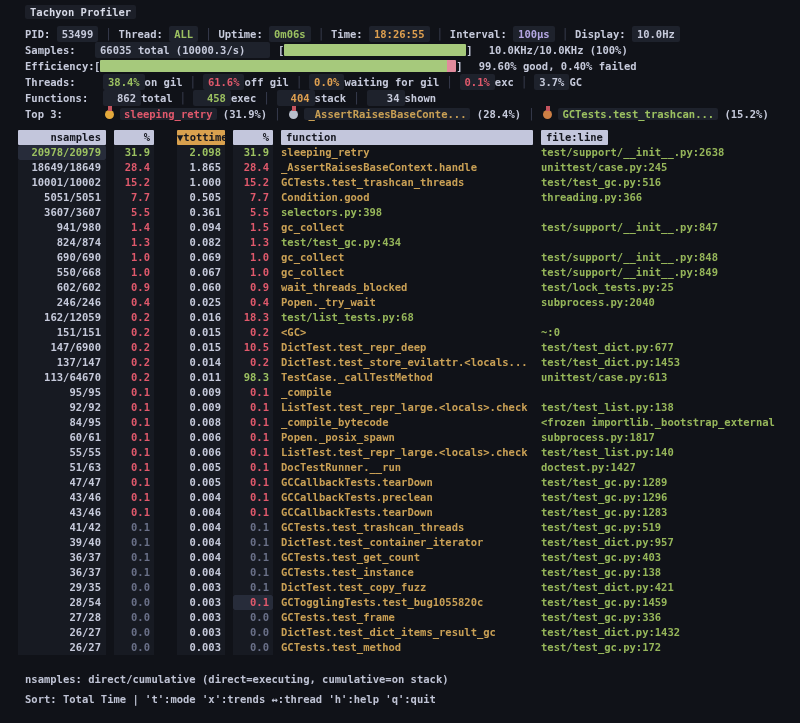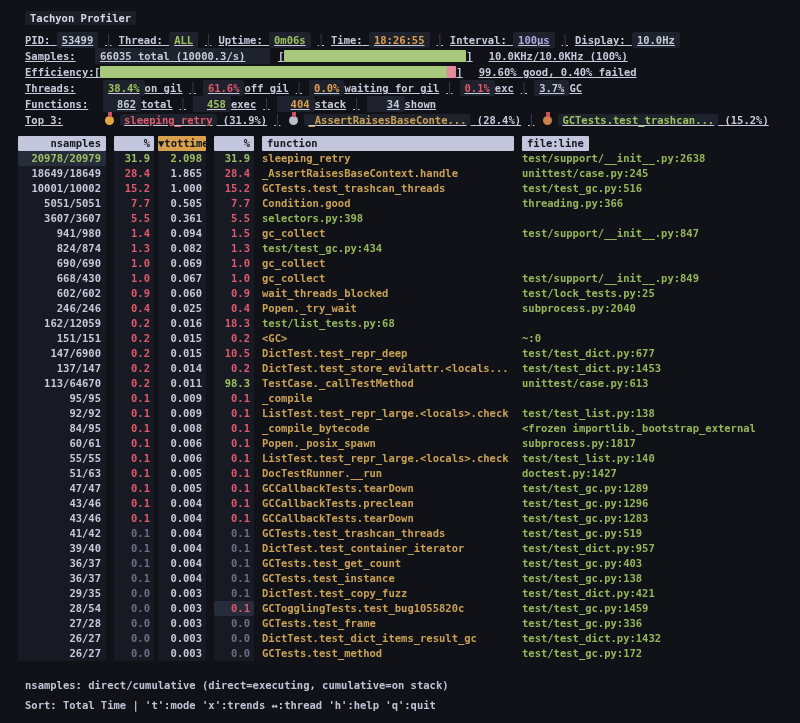--- a/index.html
+++ b/index.html
@@ -6,28 +6,28 @@
   html,body { width:800px; height:723px; }
   body {
     background:#101218;
     color:#c6cadb;
     font-family:"DejaVu Sans Mono", monospace;
     font-size:10.5px;
     line-height:16px;
     font-weight:700;
     overflow:hidden;
   }
-  .screen { padding-top:6px; }
+  .screen { }
   .pl { padding-left:25px; }
 
   
   .title-line { height:26px; padding-top:4px; }
   .title-chip { background:#1c1f28; padding:1px 5px; border-radius:2px; color:#d6d9e6; }
 
-  .hline { height:16px; display:flex; align-items:flex-start; white-space:nowrap;text-decoration:underline; }
+  .hline { height:16px; display:flex; align-items:flex-start; white-space:nowrap; }
   .sep { color:#3d4356; margin:0 7px; font-weight:400; }
   .chip { background:#1e222c; padding:0 5px; border-radius:2px; display:inline-block; }
   .lbl { color:#c6cadb; }
 
   .fg { color:#c6cadb; } .dim { color:#6a7088; }
   .green { color:#9cc161; } .red { color:#e0596c; }
   .amber { color:#dfa050; } .lav { color:#b3a6e2; }
   .tan { color:#c9a055; } .file { color:#96b65a; }
 
   
@@ -52,21 +52,21 @@
   .medal.bronze { background:#cd7f45; }
   .top3-name { padding:0 4px; border-radius:2px; background:#1e222c; }
 
   
   .table { margin-top:8px; }
   .thead, .trow { display:flex; align-items:flex-end; white-space:nowrap; padding-left:18px; }
   .thead { height:15px; }
   .trow { height:15px; }
   .c-ns { width:88px; text-align:right; padding-right:5px; }
   .c-p1 { width:40px; text-align:right; padding-right:4px; margin-left:8px; }
-  .c-tt { width:48px; text-align:right; padding-right:4px; margin-left:4px; }
+  .c-tt { width:48px; text-align:right; padding-right:4px; margin-left:23px; }
   .c-p2 { width:40px; text-align:right; padding-right:4px; margin-left:8px; }
   .c-fn { width:252px; margin-left:8px; overflow:hidden; text-overflow:clip; }
   .c-fl { flex:1; margin-left:8px; overflow:hidden; }
   .trow .c-ns, .trow .c-p1, .trow .c-tt, .trow .c-p2 { background:#171a22; height:15px; line-height:15px; }
   .hl { background:#272c3a !important; border-radius:2px; }
   .thead .hcell { background:#c3c6dc; color:#14161e; height:15px; line-height:15px; border-radius:1px; }
   .thead .h-sort { background:#d9a14e; }
   .thead .c-fl { flex:0 0 auto; padding:0 5px; }
 
   
@@ -232,23 +232,24 @@
           <span class="c-tt fg">0.082</span>
           <span class="c-p2 red">1.3</span>
           <span class="c-fl file">test/test_gc.py:434</span>
         </div>
         <div class="trow">
           <span class="c-ns fg">690/690</span>
           <span class="c-p1 red">1.0</span>
           <span class="c-tt fg">0.069</span>
           <span class="c-p2 red">1.0</span>
           <span class="c-fn tan">gc_collect</span>
-        </div>
-        <div class="trow">
-          <span class="c-ns fg">668/430</span>
+          <span class="c-fl file">test/support/__init__.py:848</span>
+        </div>
+        <div class="trow">
+          <span class="c-ns fg">550/668</span>
           <span class="c-p1 red">1.0</span>
           <span class="c-tt fg">0.067</span>
           <span class="c-p2 red">1.0</span>
           <span class="c-fn tan">gc_collect</span>
           <span class="c-fl file">test/support/__init__.py:849</span>
         </div>
         <div class="trow">
           <span class="c-ns fg">602/602</span>
           <span class="c-p1 red">0.9</span>
           <span class="c-tt fg">0.060</span>

